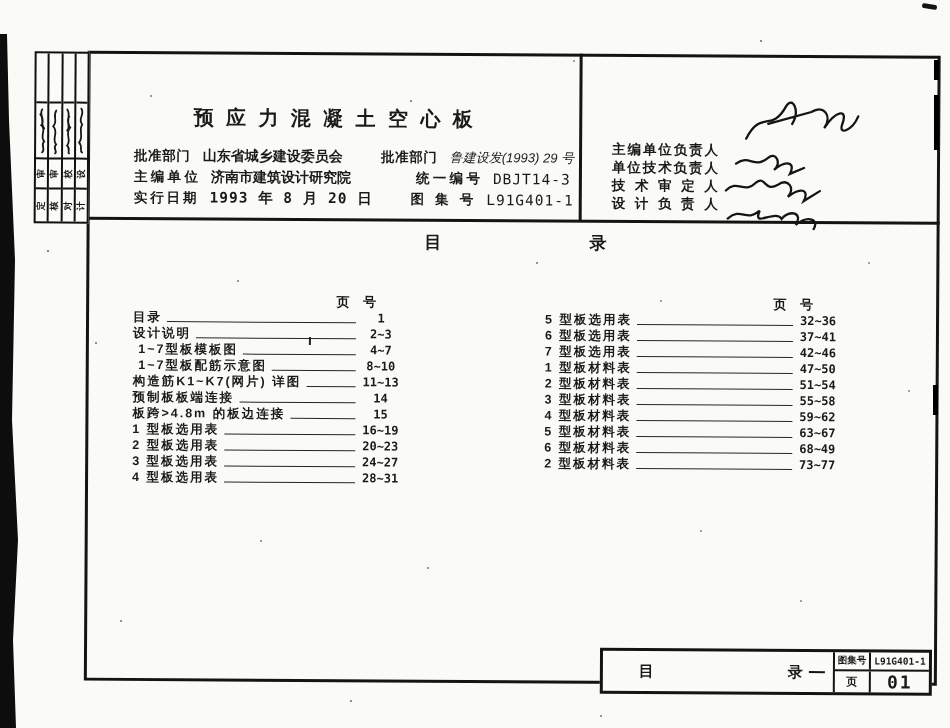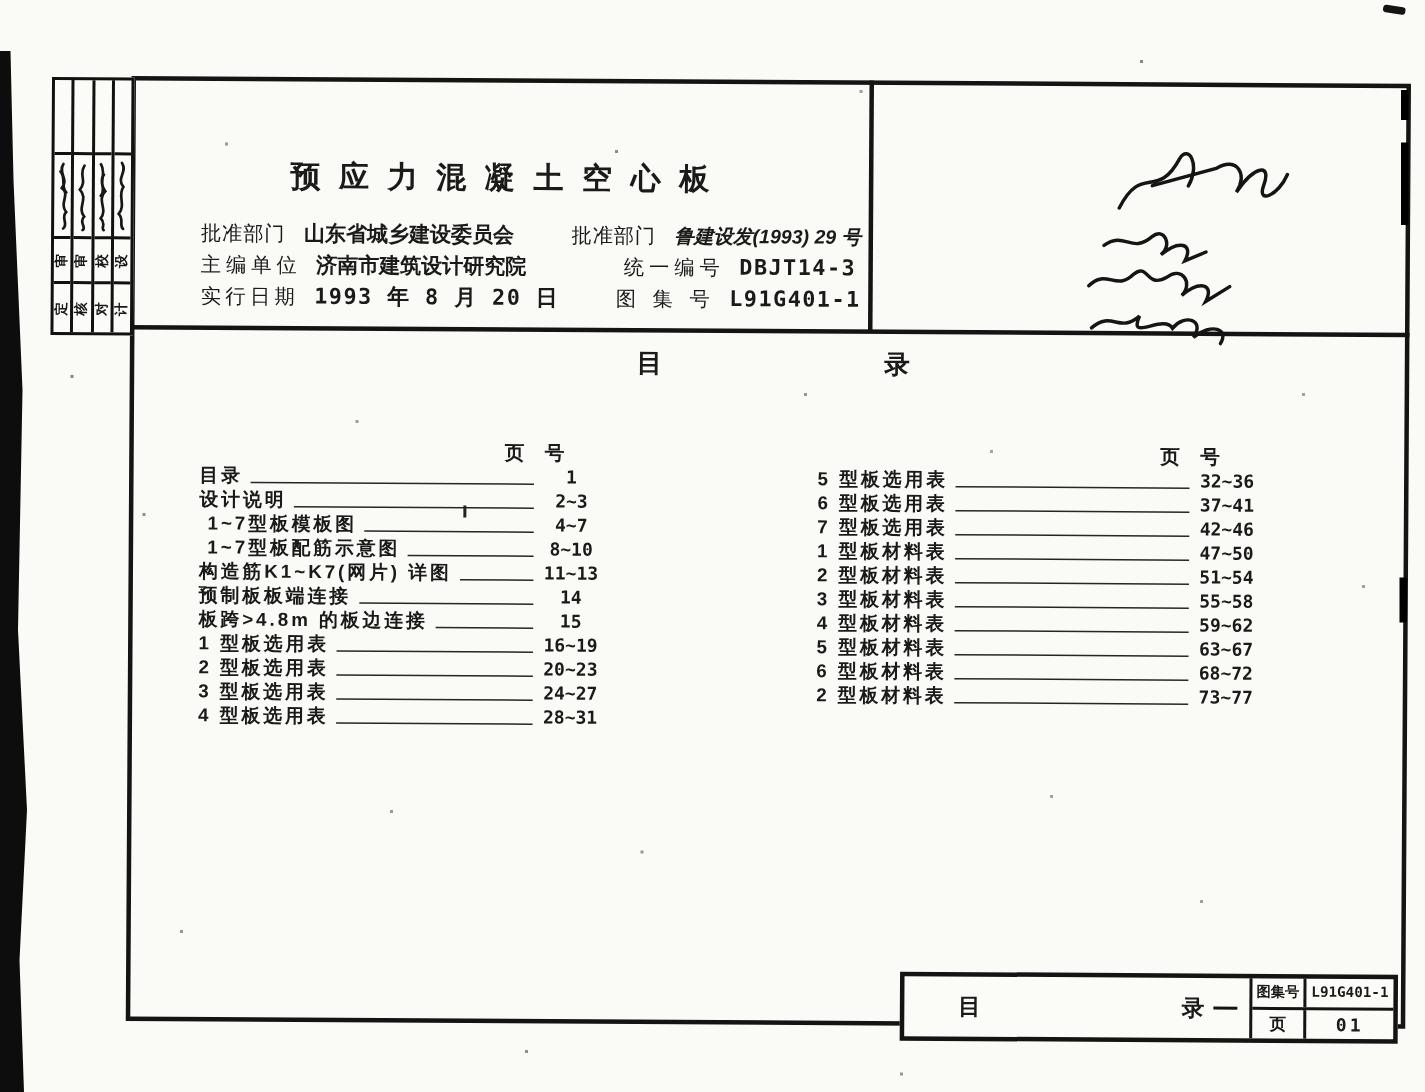--- a/index.html
+++ b/index.html
@@ -33,23 +33,23 @@
   .strip-cell.sig { height:56px; }
   .strip-cell.ch { height:30px; }
   .strip-cell.ch2 { flex:1; }
   .strip-char { transform:rotate(-90deg); font-size:9px; font-weight:bold; color:#171717; }
 
   
   .doc-title { position:absolute; left:86px; top:106px; width:492px; text-align:center;
     font-size:20px; font-weight:bold; letter-spacing:0.62em; text-indent:0.62em; white-space:nowrap; }
   .info-grid { position:absolute; left:133px; top:147px; width:440px; }
   .info-row { display:flex; align-items:center; height:21px; }
-  .il { width:64px; font-size:13.5px; font-weight:normal; text-align:justify; text-align-last:justify; }
+  .il { width:64px; font-size:13.5px; font-weight:bold; text-align:justify; text-align-last:justify; }
   .iv { width:205px; margin-left:13px; font-size:14px; font-weight:bold; white-space:nowrap; }
-  .iv2 { flex:1; margin-left:13px; font-size:13.5px; font-weight:bold; white-space:nowrap; }
+  .iv2 { flex:1; margin-left:13px; font-size:13.5px; font-weight:normal; white-space:nowrap; }
   .code { font-family:"DejaVu Sans Mono", monospace; font-size:14.5px; letter-spacing:1px; }
   .handish { font-style:italic; font-size:13px; letter-spacing:0; }
 
   
   .officials { position:absolute; left:611px; top:140px; }
   .off-row { width:106px; font-size:13.5px; font-weight:bold; line-height:18px;
     text-align:justify; text-align-last:justify; }
   .sig-svg { position:absolute; left:715px; top:92px; z-index:2; }
 
   
@@ -68,21 +68,21 @@
   .fb { position:absolute; left:602px; top:647px; width:332px; height:46px; border:3px solid #141414; display:flex; background:#fbfbf7; z-index:3; }
   .fb-left { flex:1; border-right:2px solid #141414; display:flex; align-items:center; justify-content:space-between; padding:0 8px 0 36px; font-size:15px; font-weight:bold; }
   .fb-right { width:94px; display:flex; flex-direction:column; }
   .fb-row { flex:1; display:flex; border-bottom:2px solid #141414; }
   .fb-row:last-child { border-bottom:none; }
   .fb-lab { width:36px; border-right:2px solid #141414; display:flex; align-items:center; justify-content:center; font-weight:bold; }
   .fb-lab.atlas { font-size:9.5px; letter-spacing:0; }
   .fb-lab.pg { font-size:11px; }
   .fb-val { flex:1; display:flex; align-items:center; justify-content:center; font-family:"DejaVu Sans Mono", monospace; font-weight:bold; }
   .fb-val.atlas { font-size:9.5px; }
-  .fb-val.pg { font-size:12px; letter-spacing:2px; }
+  .fb-val.pg { font-size:18px; letter-spacing:2px; }
   .fb-dash { display:inline-block; width:16px; border-top:2px solid #141414; margin-left:6px; vertical-align:middle; }
   .fb-title-right { display:flex; align-items:center; }
 </style>
 </head>
 <body>
 
 <div class="page">
 
   <div class="sheet">
 
@@ -164,20 +164,26 @@
         <span class="iv2 code">DBJT14-3</span>
       </div>
       <div class="info-row">
         <span class="il">实行日期</span>
         <span class="iv code">1993 年 8 月 20 日</span>
         <span class="il">图集号</span>
         <span class="iv2 code">L91G401-1</span>
       </div>
     </div>
 
+    <div class="officials">
+      <div class="off-row">主编单位负责人</div>
+      <div class="off-row">单位技术负责人</div>
+      <div class="off-row">技术审定人</div>
+      <div class="off-row">设计负责人</div>
+    </div>
     <svg class="sig-svg" width="190" height="140" viewBox="0 0 190 140">
       <path d="M30,45 C45,15 55,40 70,12 C76,2 84,16 76,30 M52,30 L95,18 C108,10 116,22 108,34 C120,16 132,14 126,30 C122,42 136,36 142,22" stroke="#151515" stroke-width="2.3" fill="none" stroke-linecap="round"></path>
       <path d="M20,70 C34,60 38,76 52,64 C60,57 66,70 58,76 C70,66 80,68 74,80 L88,74" stroke="#151515" stroke-width="2.3" fill="none" stroke-linecap="round"></path>
       <path d="M10,97 C22,85 28,101 40,89 C50,81 48,99 62,91 C72,83 80,95 72,103 C84,93 94,95 88,107 L104,97" stroke="#151515" stroke-width="2.3" fill="none" stroke-linecap="round"></path>
       <path d="M12,125 C26,113 30,129 44,117 C36,135 60,115 66,125 C74,115 88,119 80,131 C92,121 104,125 98,135" stroke="#151515" stroke-width="2.3" fill="none" stroke-linecap="round"></path>
     </svg>
 
     <div class="toc-heading">
       <span>目</span>
       <span>录</span>
@@ -280,21 +286,21 @@
           <span class="toc-pages">59~62</span>
         </div>
       <div class="toc-row">
           <span class="toc-label">5 型板材料表</span>
           <span class="leader"></span>
           <span class="toc-pages">63~67</span>
         </div>
       <div class="toc-row">
           <span class="toc-label">6 型板材料表</span>
           <span class="leader"></span>
-          <span class="toc-pages">68~72</span>
+          <span class="toc-pages">68~49</span>
         </div>
       <div class="toc-row">
           <span class="toc-label">2 型板材料表</span>
           <span class="leader"></span>
           <span class="toc-pages">73~77</span>
         </div>
     </div>
 
     <div class="artifact-tick"></div>
 

